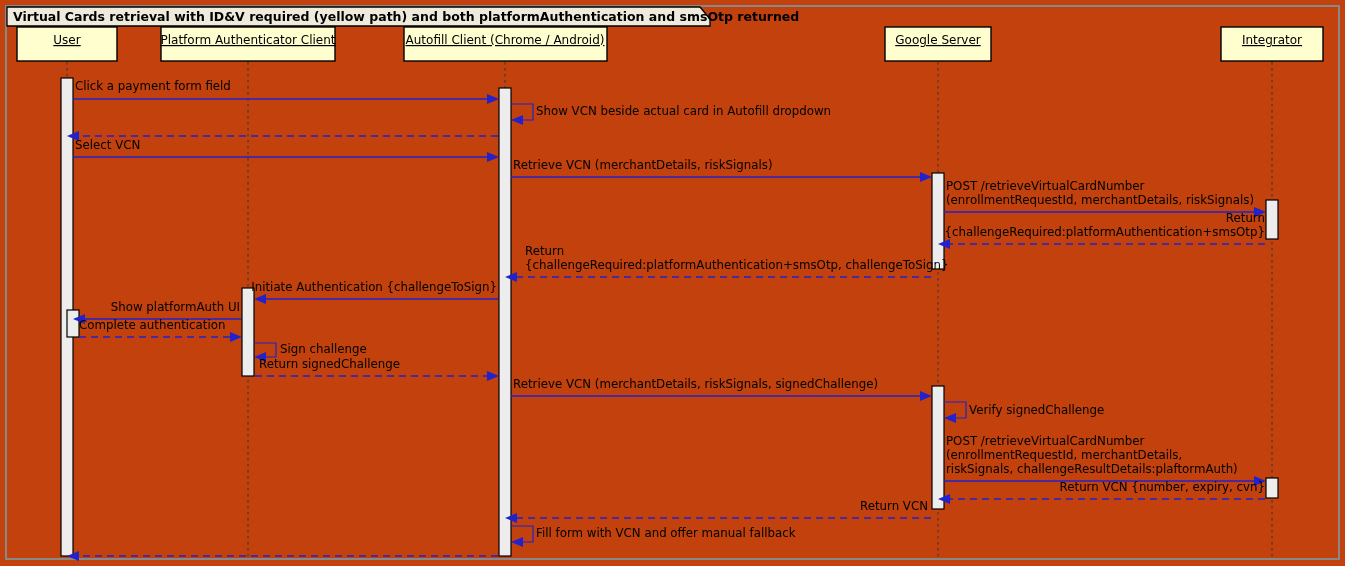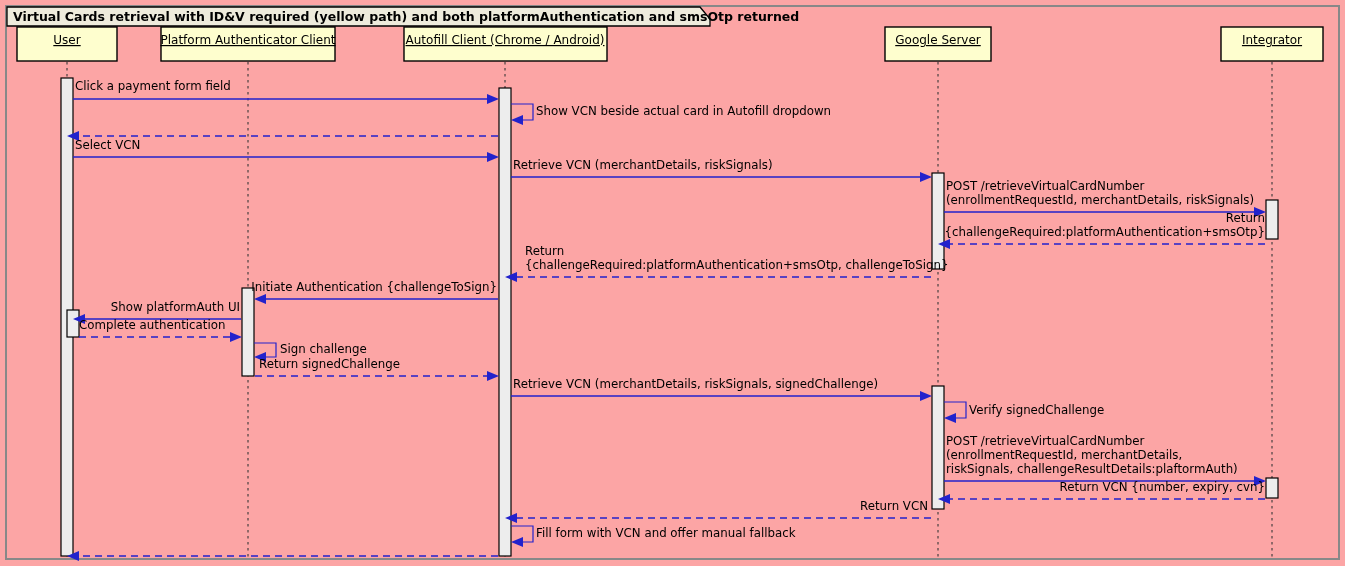--- a/index.html
+++ b/index.html
@@ -5,21 +5,21 @@
   html, body {
     margin: 0;
     padding: 0;
     background: #ffffff;
     font-family: "DejaVu Sans", sans-serif;
   }
   #canvas {
     position: relative;
     width: 1345px;
     height: 566px;
-    background: #fca5a5;
+    background: #c2410c;
     overflow: hidden;
   }
   svg#diagram {
     position: absolute;
     top: 0;
     left: 0;
     width: 1345px;
     height: 566px;
   }
   .frame-rect {

